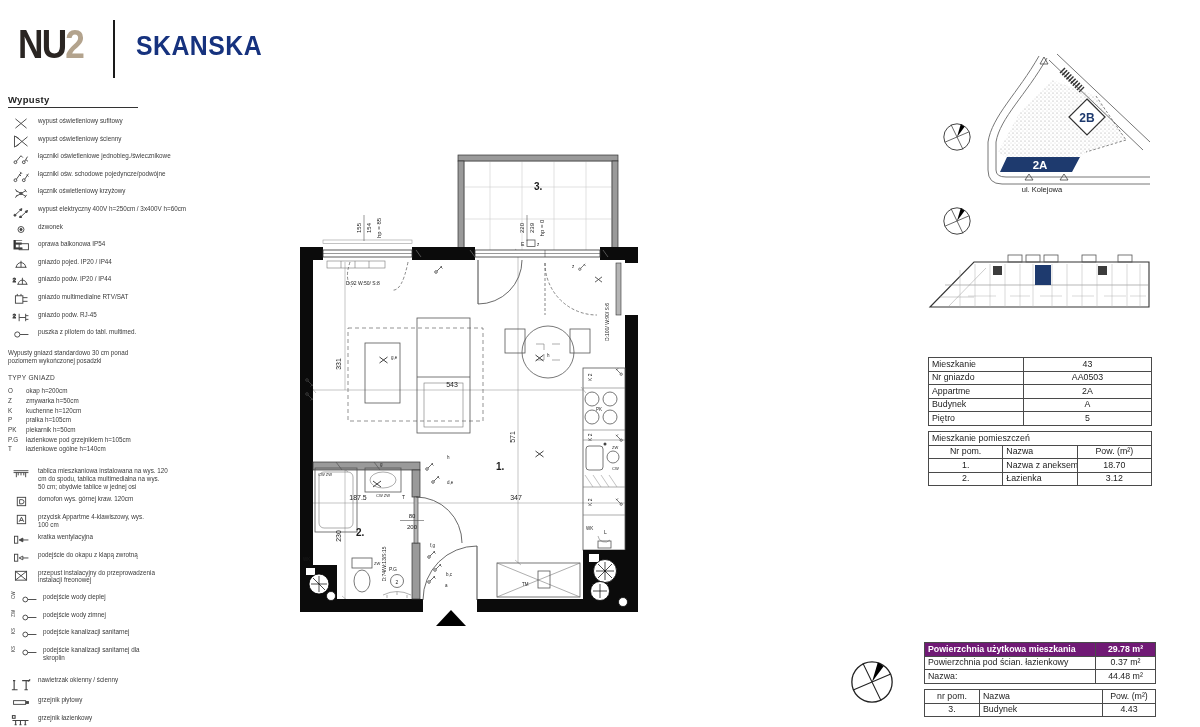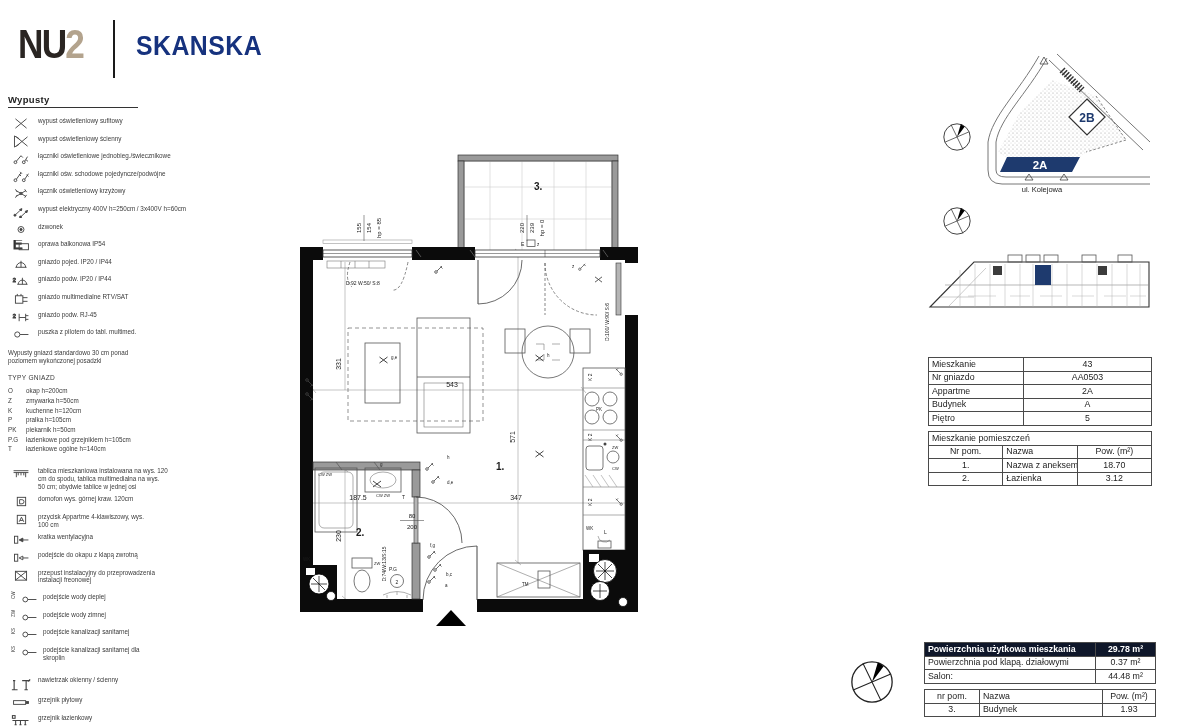--- a/index.html
+++ b/index.html
@@ -40,21 +40,21 @@
   .tb{font-size:10px;font-weight:bold}
   .mid{text-anchor:middle}
   .navyf{fill:#1e3a6e}
   .wht{fill:#fff}
 
   
   .tbl{position:absolute}
   .tbl table{border-collapse:collapse;width:100%;font-size:8.8px;color:#1c1c1c;table-layout:fixed}
   .tbl td{border:1px solid #4a4a4a;padding:0 3px;height:12.5px;line-height:11px;text-align:center;white-space:nowrap;overflow:hidden}
   .tbl td.l{text-align:left}
-  .tbl tr.navy td{background:#0f172a;color:#fff;font-weight:bold}
+  .tbl tr.navy td{background:#701a75;color:#fff;font-weight:bold}
   .tbl td.b{font-weight:bold}
 </style>
 </head>
 <body>
 
 <svg width="0" height="0" style="position:absolute">
 <defs>
   <symbol id="i-x" viewBox="0 0 18 14">
         <path d="M3,2 L15,12 M15,2 L3,12"></path>
       </symbol>
@@ -707,39 +707,39 @@
 </div>
 
 <div class="tbl" style="left:924px;top:642px;width:232px">
   <table>
     <tbody>
         <tr class="navy">
           <td class="l" style="width:164px">Powierzchnia użytkowa mieszkania</td>
           <td class="b">29.78 m²</td>
         </tr>
     <tr>
-          <td class="l">Powierzchnia pod klapą. działowymi</td>
+          <td class="l">Powierzchnia pod ścian. łazienkowy</td>
           <td>0.37 m²</td>
         </tr>
     <tr>
-          <td class="l">Salon:</td>
+          <td class="l">Nazwa:</td>
           <td>44.48 m²</td>
         </tr>
   </tbody>
     </table>
 </div>
 
 <div class="tbl" style="left:924px;top:689px;width:232px">
   <table>
     <tbody>
         <tr>
           <td style="width:48px">nr pom.</td>
           <td class="l" style="width:116px">Nazwa</td>
           <td>Pow. (m²)</td>
         </tr>
     <tr>
           <td>3.</td>
           <td class="l">Budynek</td>
-          <td>1.93</td>
+          <td>4.43</td>
         </tr>
   </tbody>
     </table>
 </div>
 
 </body></html>

